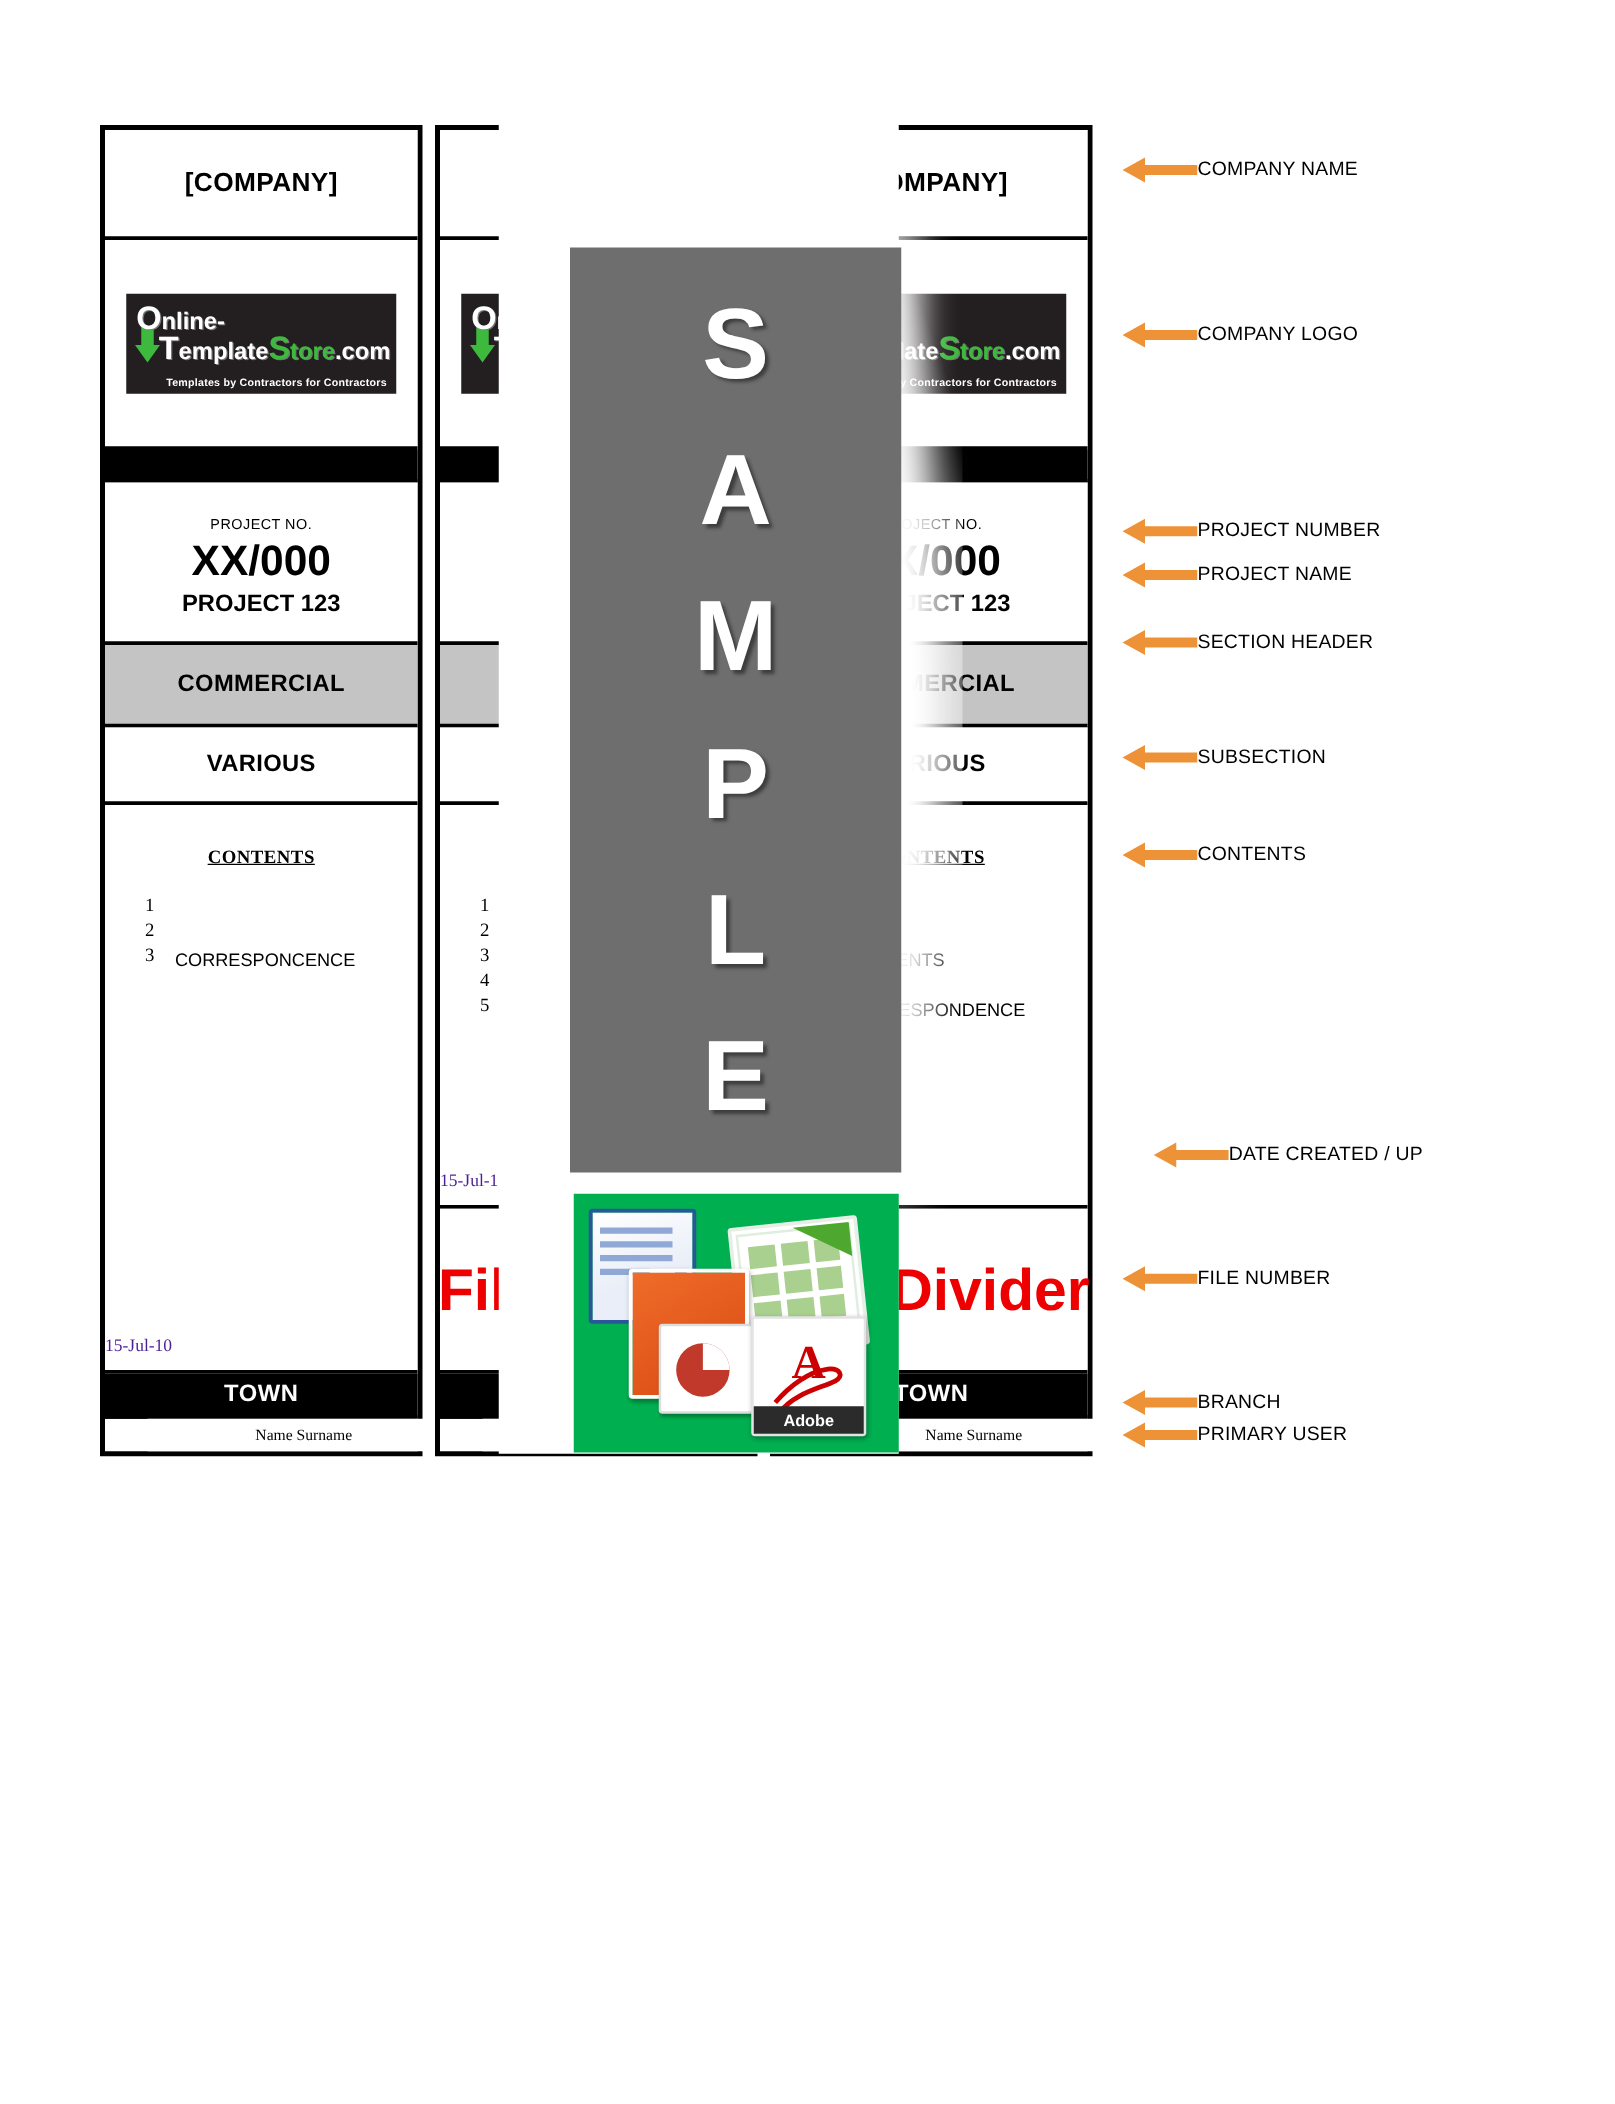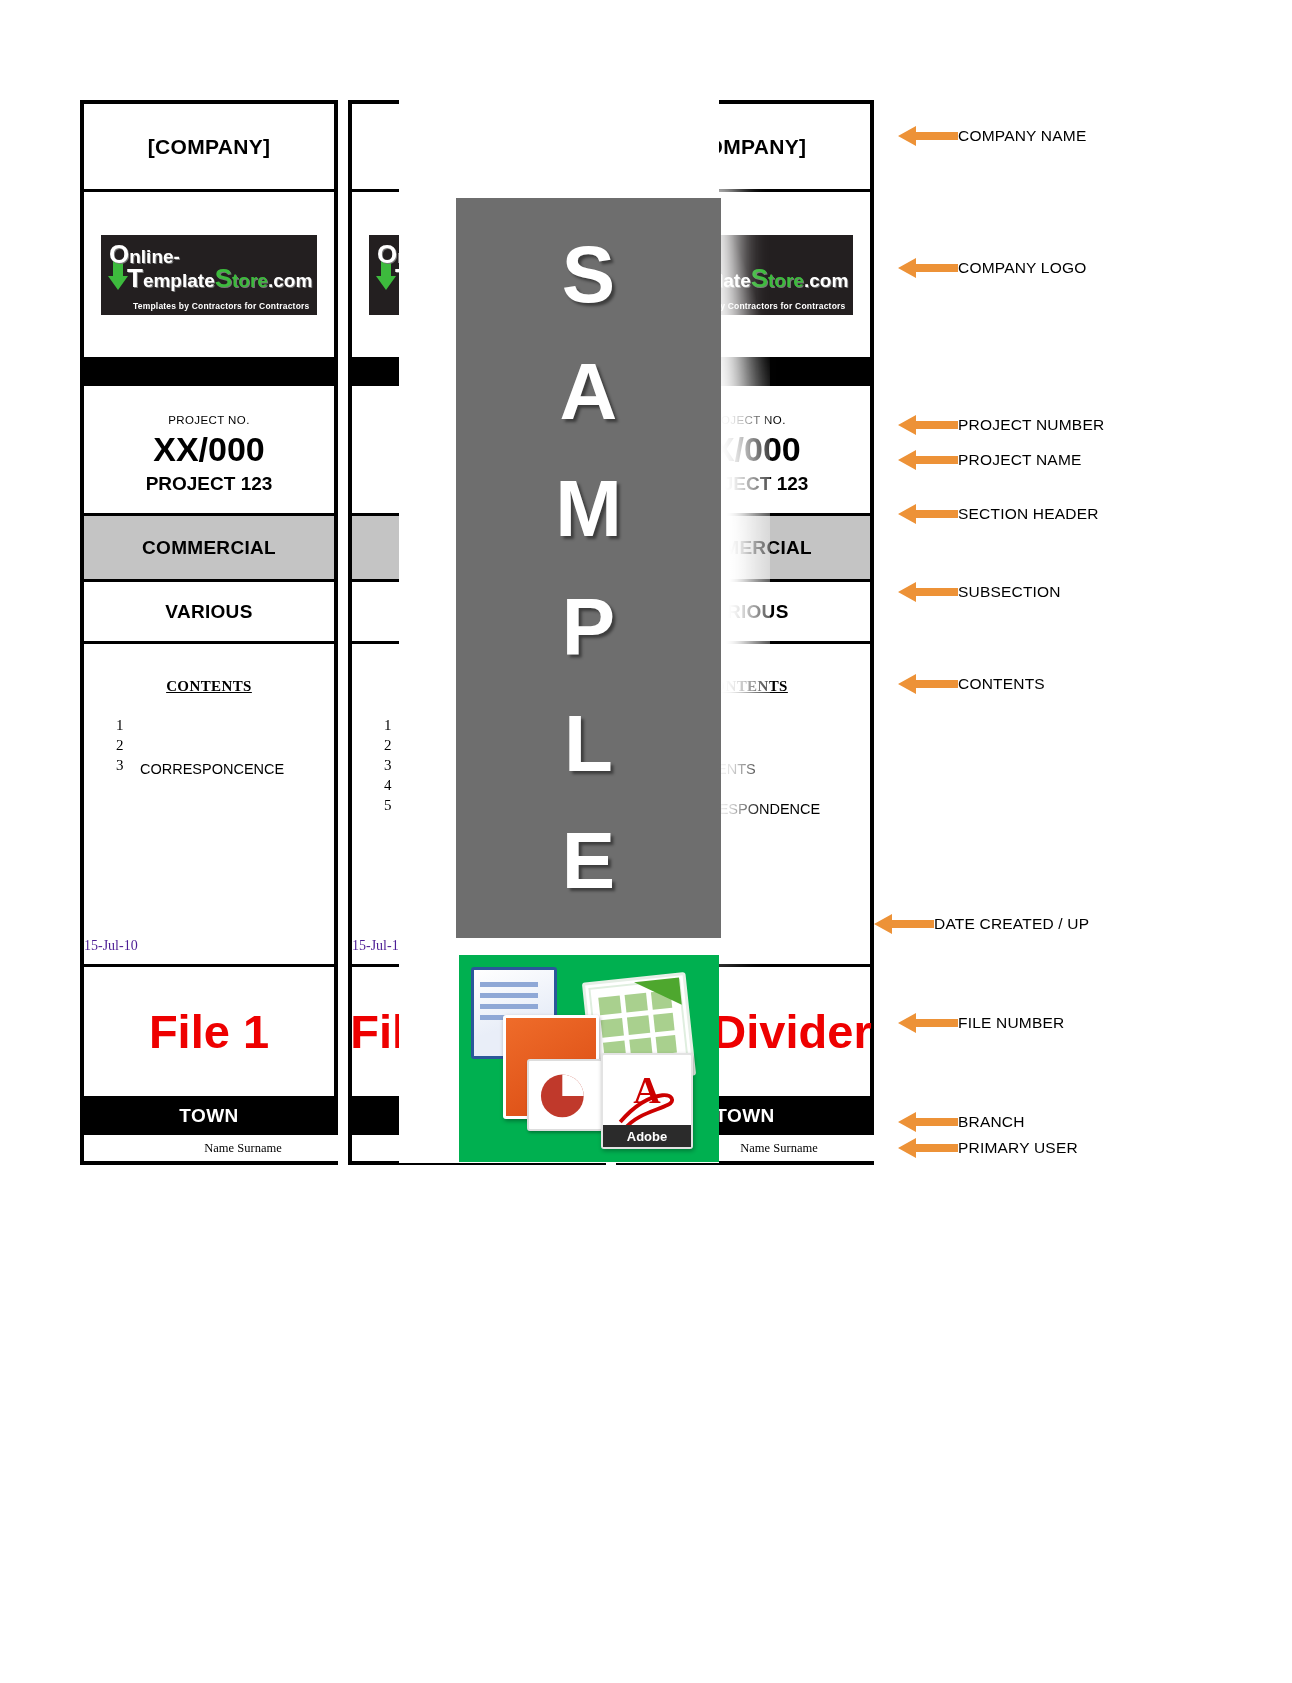--- a/index.html
+++ b/index.html
@@ -285,23 +285,20 @@
             <span class="contents-txt"></span>
           </div>
         <div class="contents-item">
             <span class="contents-num">3</span>
             <span class="contents-txt"></span>
           </div>
       </div>
       <div class="date-created">15-Jul-10</div>
     </div>
 
-    <div class="row row-file">
-      <span class="file-number">File 1</span>
-    </div>
 
     <div class="row row-branch">
       <span class="branch-text">TOWN</span>
     </div>
 
     <div class="row row-user last">
       <span class="user-text">Name Surname</span>
     </div>
   </div>
 
@@ -510,35 +507,35 @@
     <span class="anno-label">PROJECT NAME</span>
   </div>
 
   <div class="anno" style="left:898px; top:502px;">
     <svg class="arrow-wrap" viewBox="0 0 60 24">
       <polygon points="0,12 18,2 18,8 60,8 60,16 18,16 18,22" fill="#ED9237"></polygon>
     </svg>
     <span class="anno-label">SECTION HEADER</span>
   </div>
 
-  <div class="anno" style="left:898px; top:580px;">
+  <div class="anno" style="left:898px; top:594px;">
     <svg class="arrow-wrap" viewBox="0 0 60 24">
       <polygon points="0,12 18,2 18,8 60,8 60,16 18,16 18,22" fill="#ED9237"></polygon>
     </svg>
     <span class="anno-label">SUBSECTION</span>
   </div>
 
   <div class="anno" style="left:898px; top:672px;">
     <svg class="arrow-wrap" viewBox="0 0 60 24">
       <polygon points="0,12 18,2 18,8 60,8 60,16 18,16 18,22" fill="#ED9237"></polygon>
     </svg>
     <span class="anno-label">CONTENTS</span>
   </div>
 
-  <div class="anno" style="left:874px; top:912px;">
+  <div class="anno" style="left:923px; top:912px;">
     <svg class="arrow-wrap" viewBox="0 0 60 24">
       <polygon points="0,12 18,2 18,8 60,8 60,16 18,16 18,22" fill="#ED9237"></polygon>
     </svg>
     <span class="anno-label">DATE CREATED / UP</span>
   </div>
 
   <div class="anno" style="left:898px; top:1011px;">
     <svg class="arrow-wrap" viewBox="0 0 60 24">
       <polygon points="0,12 18,2 18,8 60,8 60,16 18,16 18,22" fill="#ED9237"></polygon>
     </svg>

